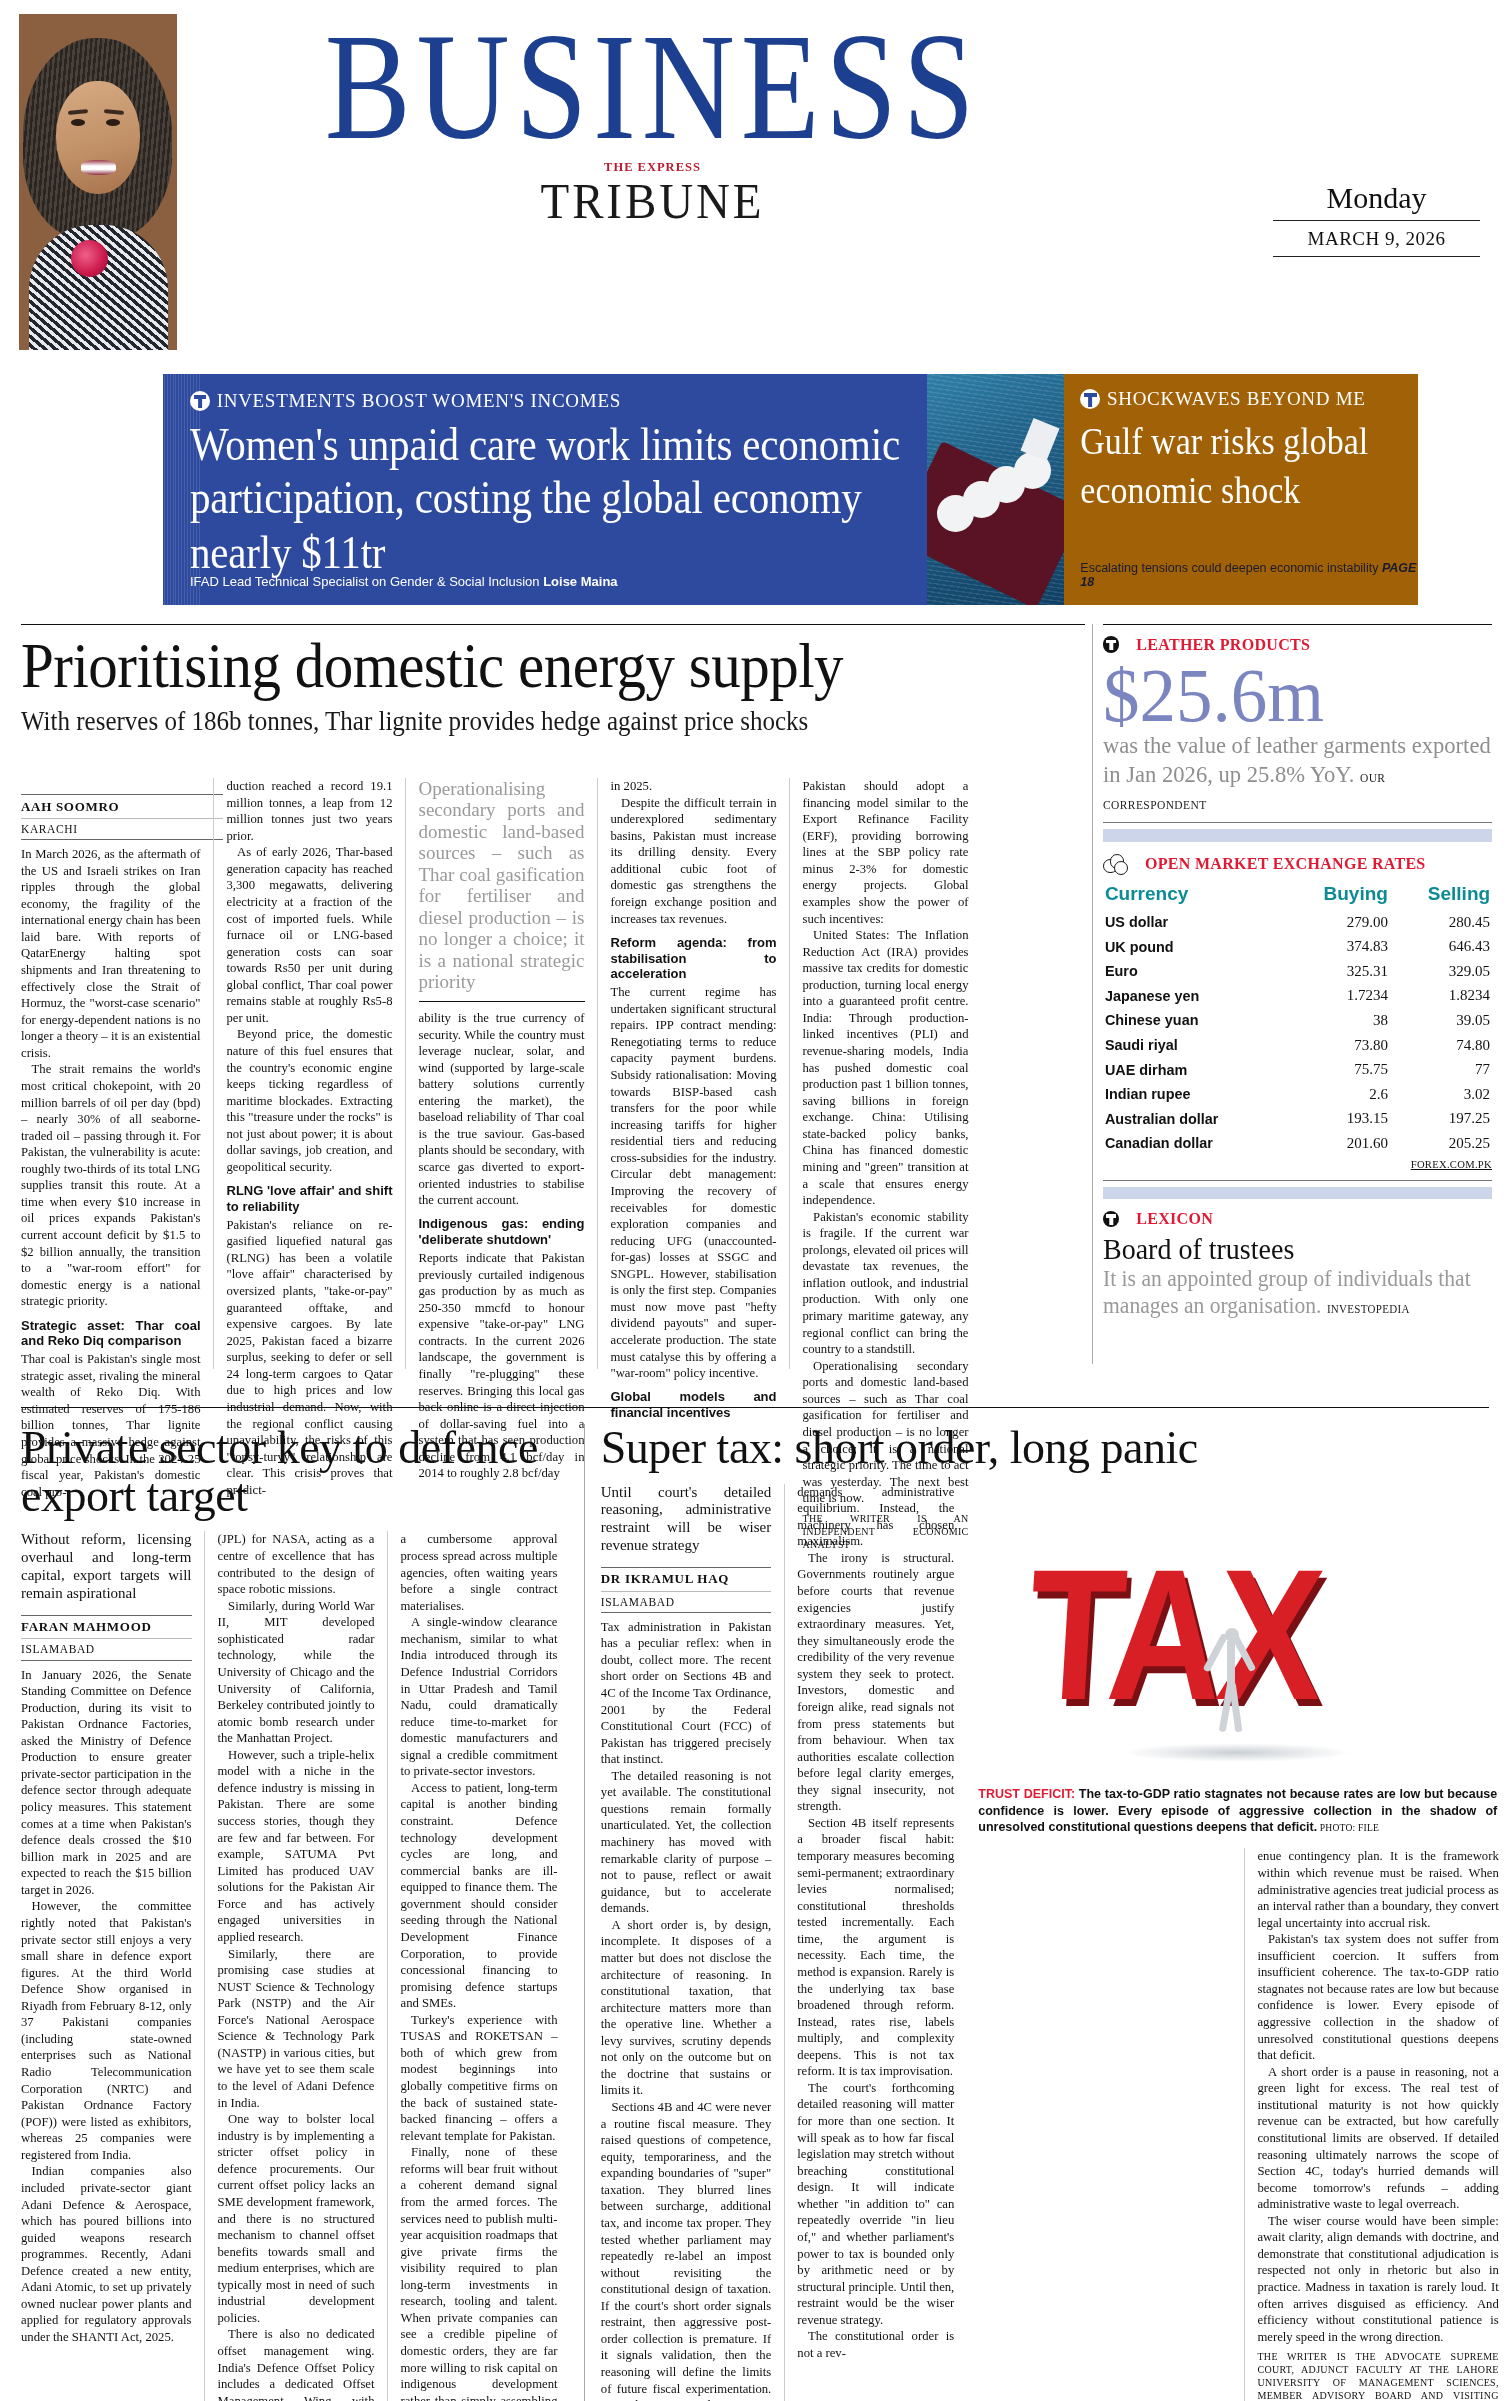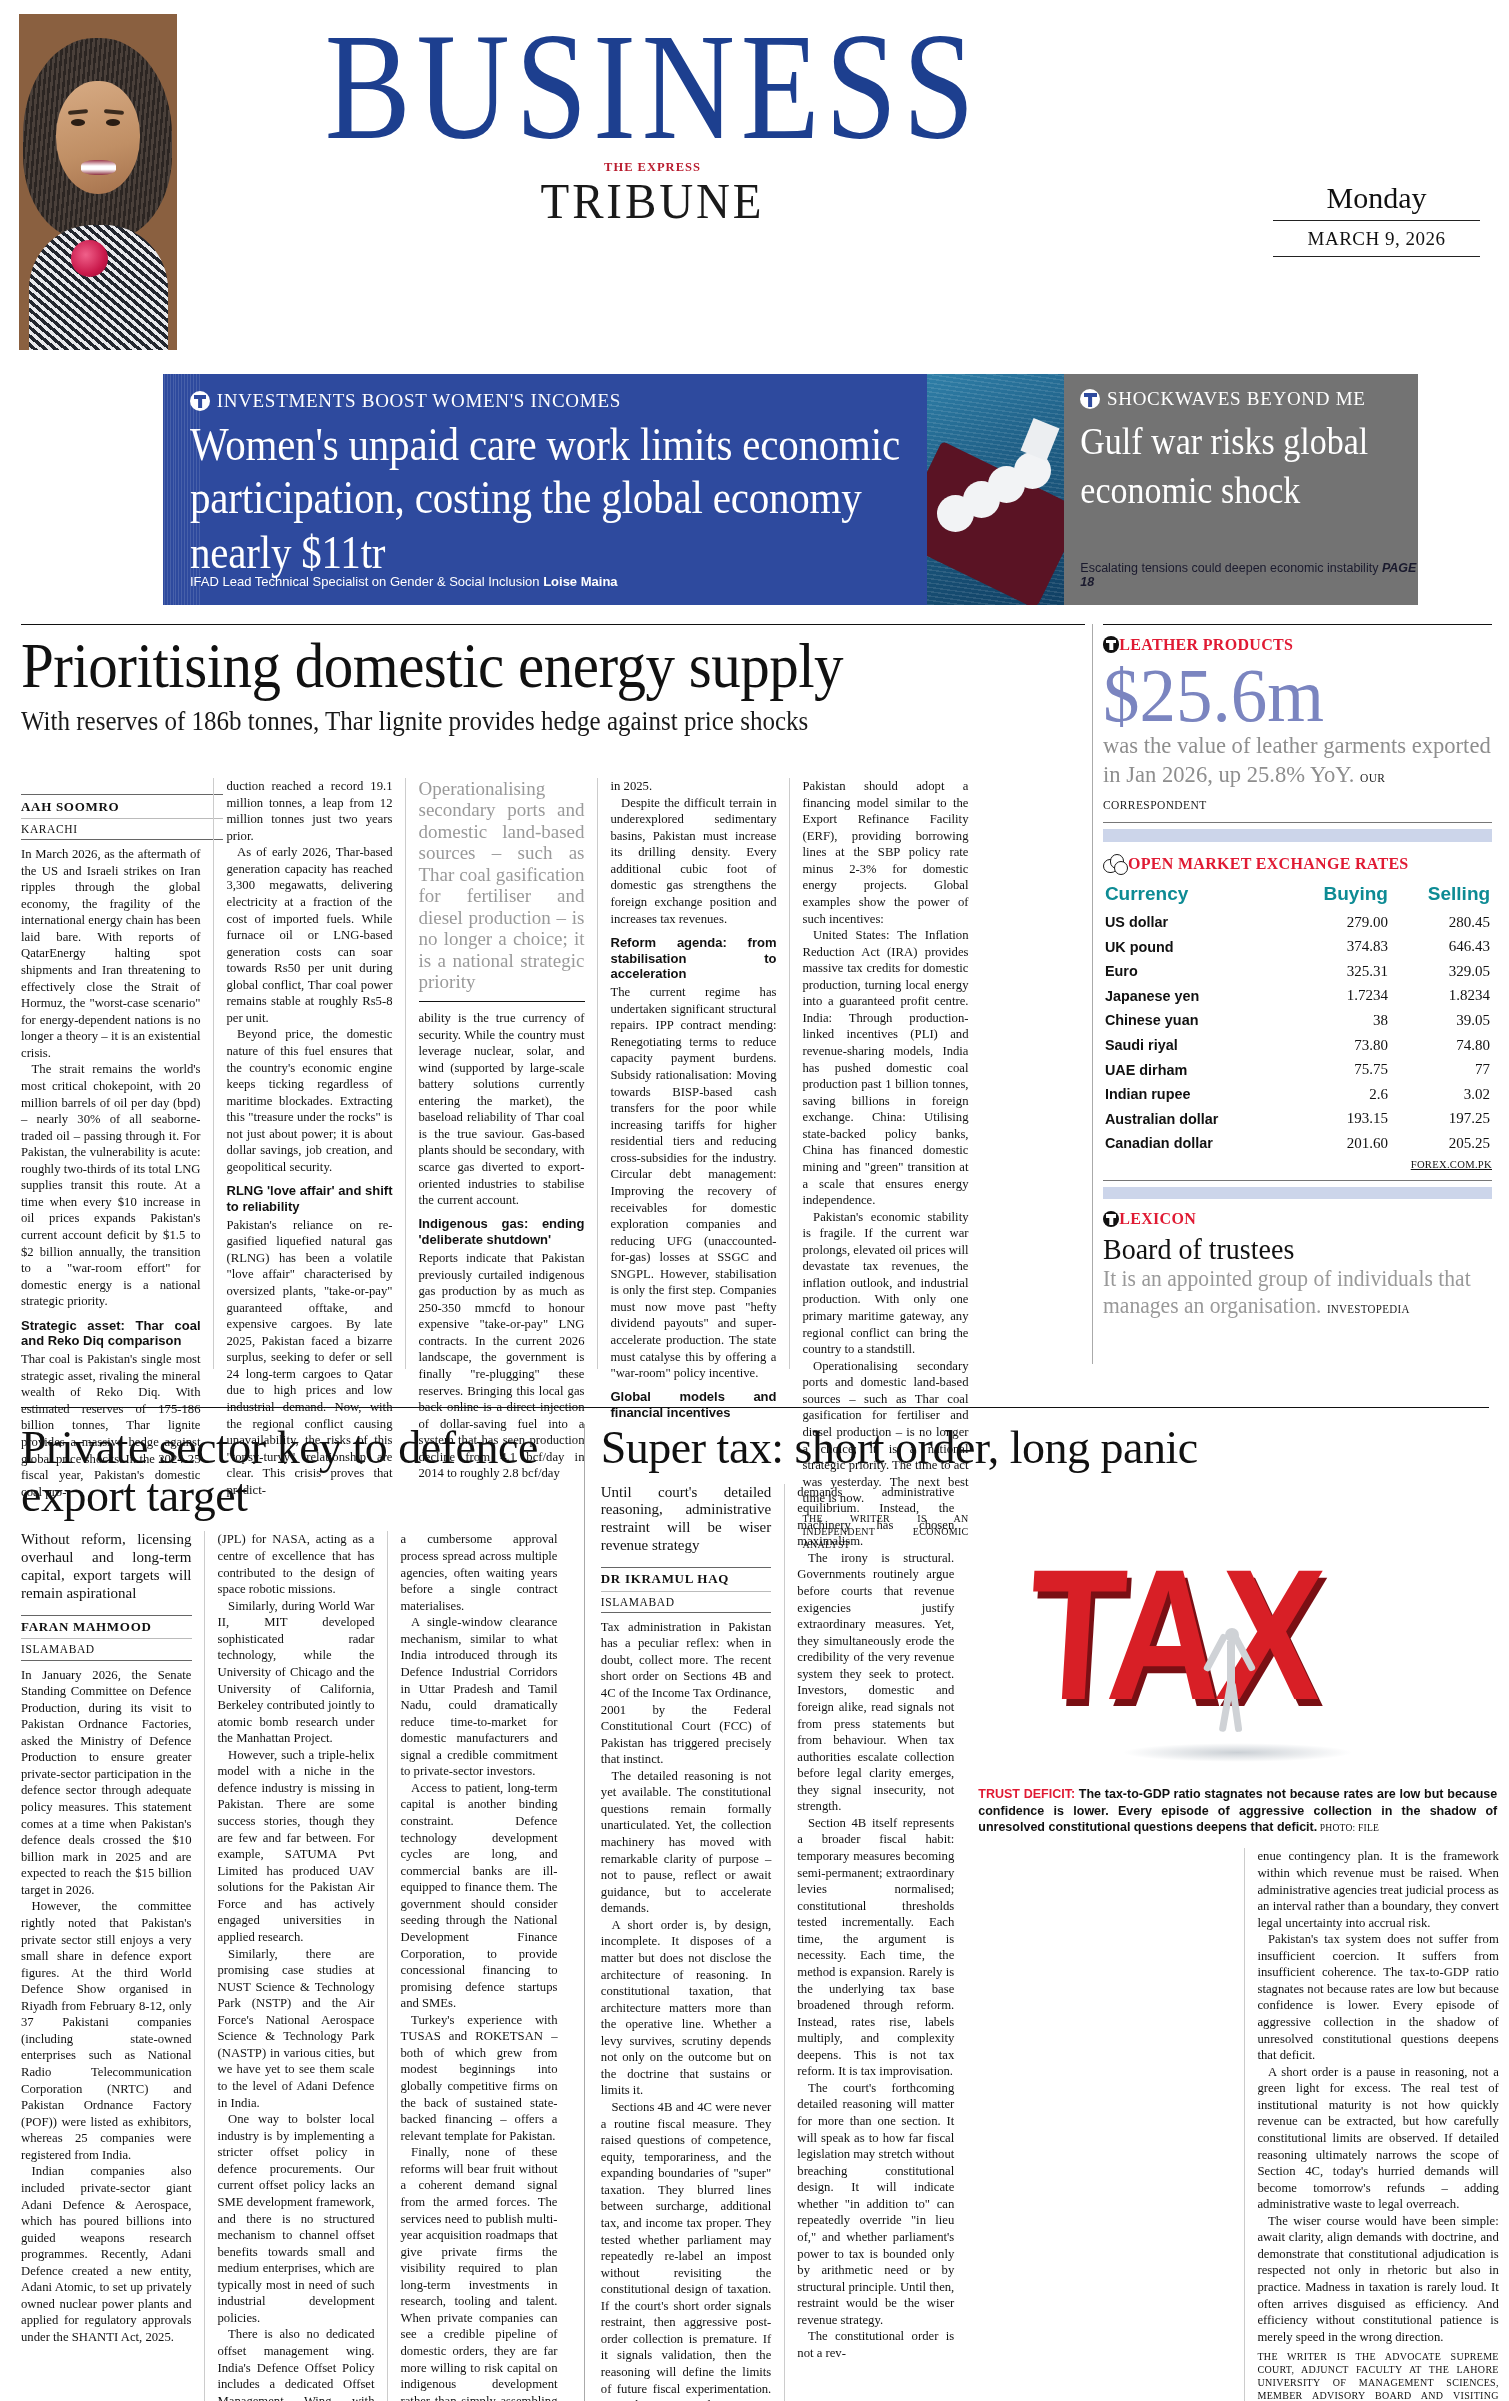--- a/index.html
+++ b/index.html
@@ -66,21 +66,21 @@
   .tlogo:after{content:"";position:absolute;left:50%;top:3.8px;transform:translateX(-50%);
     width:3.8px;height:13.4px;background:#2e4a9e;}
   .tlogo:before{content:"";position:absolute;left:3.8px;top:3.8px;width:12.5px;height:3.8px;background:#2e4a9e;}
   .kicker-txt{color:#fff;font-size:19px;letter-spacing:0.7px;font-weight:400;}
   .banner-left h1{margin:3.8px 0 0;color:#fff;font-size:41px;line-height:1.18;font-weight:400;
     transform:scaleY(1.12);transform-origin:left top;letter-spacing:-0.2px;}
   .banner-left .credit{position:absolute;left:27px;bottom:16.3px;color:#fff;font-size:13px;
     font-family:"Liberation Sans",sans-serif;}
   .banner-left .credit b{font-weight:700;}
 
-  .banner-right{width:491px;background:#737373;position:relative;display:flex;}
+  .banner-right{width:491px;background:#a16207;position:relative;display:flex;}
   .br-photo{width:137px;flex:none;position:relative;overflow:hidden;
     background:linear-gradient(155deg,#2f7fa8 0%,#1f5f86 40%,#103f63 100%);}
   .br-wave{position:absolute;inset:0;background:repeating-linear-gradient(8deg,rgba(255,255,255,.10) 0 1.4px,transparent 1.4px 4.3px);}
   .br-hull{position:absolute;left:-17.3px;top:96px;width:158px;height:110px;background:#5a1324;
     transform:rotate(26deg);border-radius:4.8px 19px 7.7px 4.8px;}
   .br-tank{position:absolute;width:37px;height:37px;border-radius:50%;background:#f2f3f5;}
   .br-tank.t1{left:9.6px;top:121px;} .br-tank.t2{left:36px;top:107px;}
   .br-tank.t3{left:61px;top:92px;} .br-tank.t4{left:87px;top:78px;}
   .br-bridge{position:absolute;left:99px;top:48px;width:28px;height:35px;background:#eceef1;transform:rotate(22deg);}
   .br-text{flex:1;padding:14.4px 19px 0 16.3px;box-sizing:border-box;position:relative;}
@@ -112,21 +112,21 @@
   .col h3{margin:7.7px 0 1.9px;font-size:13px;font-weight:700;font-family:"Liberation Sans",sans-serif;
     line-height:1.22;}
   .pullquote{font-size:19px;line-height:1.13;color:#9a9a9a;padding-bottom:8.6px;
     border-bottom:1.9px solid #111;margin-bottom:7.7px;}
   .endnote{font-size:10px;letter-spacing:0.3px;margin-top:4.8px;}
 
   
   .rail{position:absolute;left:1103px;top:624px;width:389px;}
   .rail-topline{border-top:1.4px solid #111;}
   .rail-left-border{position:absolute;left:1092px;top:624px;width:0.5px;height:740px;background:#aaa;}
-  .rail-kick{display:flex;align-items:center;gap:0;margin:10.6px 0 2.9px;}
+  .rail-kick{display:flex;align-items:center;gap:17px;margin:10.6px 0 2.9px;}
   .tlogo-sm{width:16.3px;height:16.3px;border-radius:50%;background:#111;position:relative;flex:none;}
   .tlogo-sm:after{content:"";position:absolute;left:50%;top:3.4px;transform:translateX(-50%);width:3.4px;height:10.6px;background:#fff;}
   .tlogo-sm:before{content:"";position:absolute;left:2.9px;top:3.4px;width:10.6px;height:3.4px;background:#fff;}
   .rail-kick-txt{color:#e01a33;font-size:16px;letter-spacing:0.3px;font-weight:700;}
   .big-stat{font-size:73px;line-height:.98;color:#7b85c0;margin:4.8px 0 1.9px;transform:scaleY(1.05);transform-origin:left top;}
   .stat-desc{font-size:22.6px;line-height:1.18;color:#8e8e8e;transform:scaleY(1.06);transform-origin:left top;}
   .stat-src{font-size:11.5px;color:#222;letter-spacing:0.4px;}
   .rail-div{border-top:0.5px solid #777;margin:10.6px 0 0;}
   .rail-band{height:12.5px;background:#ccd5ea;margin:5.8px 0 9.6px;}
 

